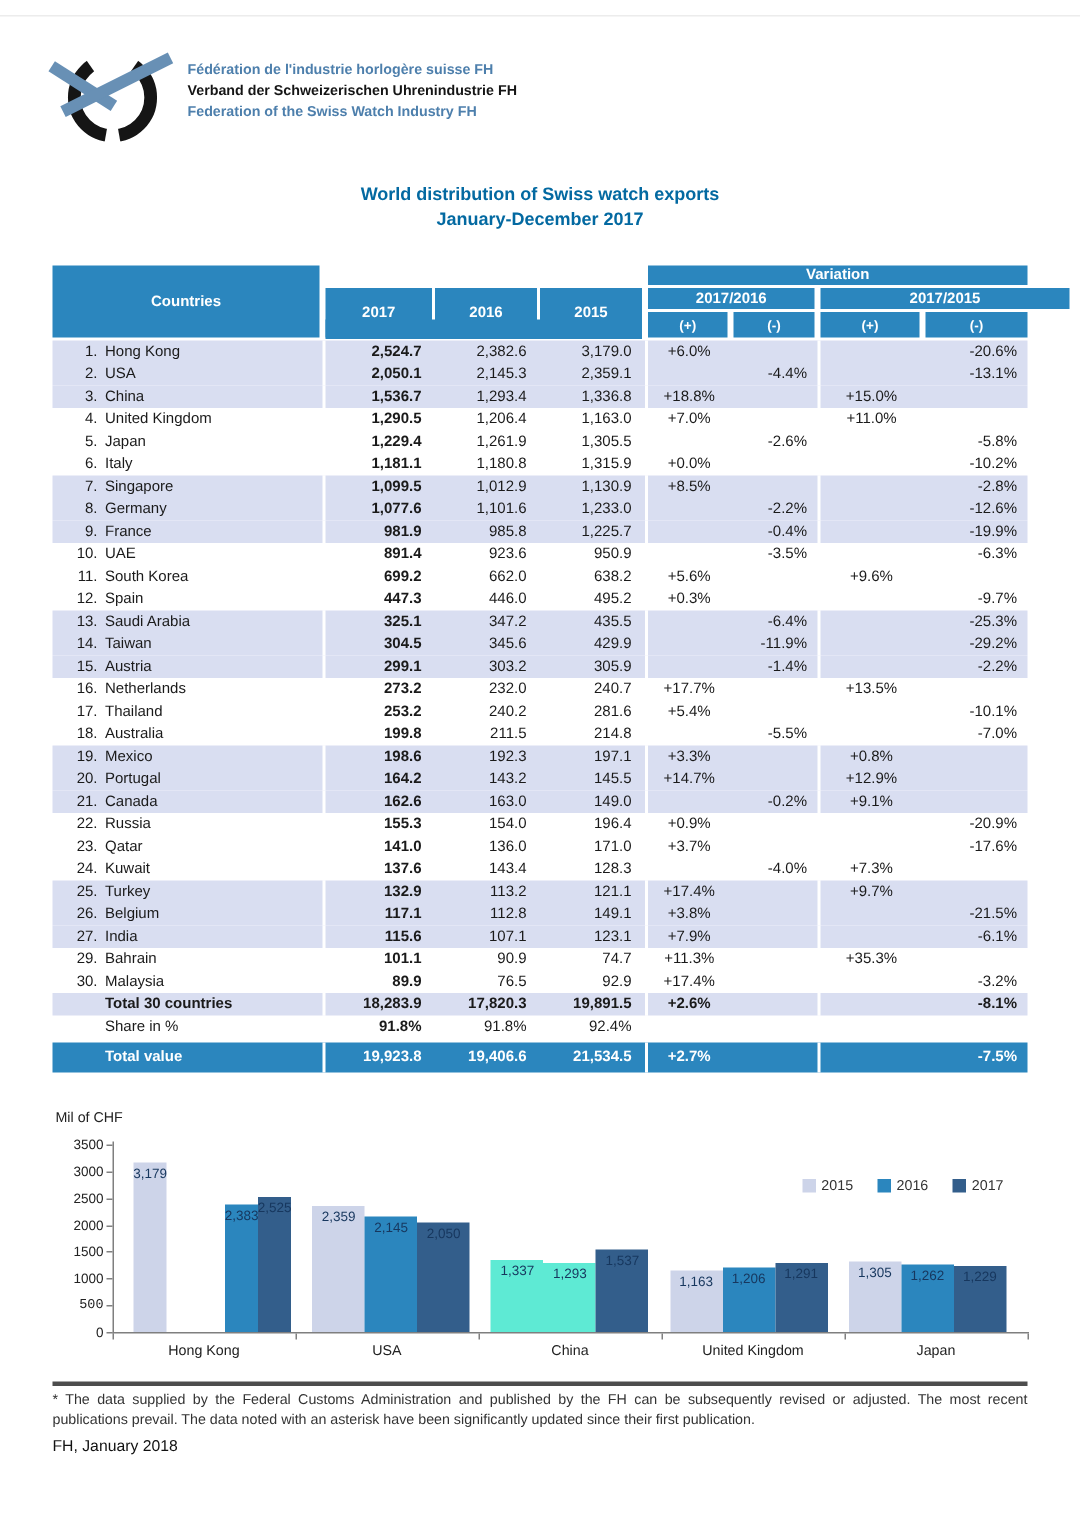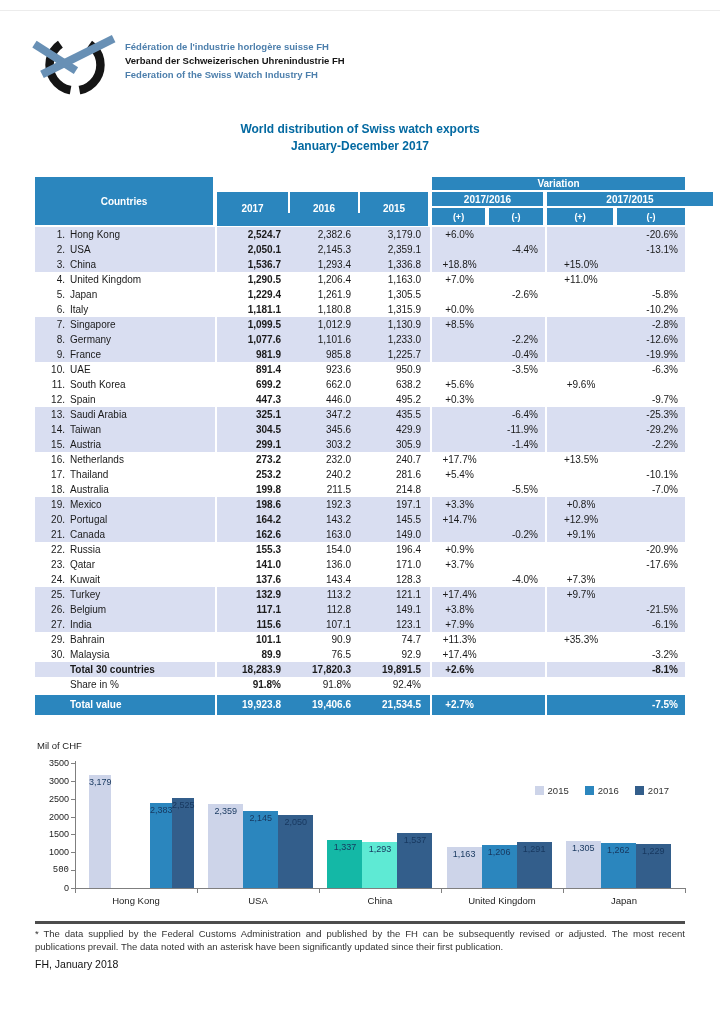--- a/index.html
+++ b/index.html
@@ -581,21 +581,21 @@
             <span class="blabel">2,359</span>
           </div>
           <div class="bar" style="height: 76.6px; background: rgb(43, 134, 190);">
             <span class="blabel">2,145</span>
           </div>
           <div class="bar" style="height: 73.2px; background: rgb(51, 94, 139);">
             <span class="blabel">2,050</span>
           </div>
         </div>
         <div class="bgroup">
-          <div class="bar" style="height: 47.8px; background: #14b8a6; margin-top: 12px;">
+          <div class="bar" style="height: 47.8px; background: #5eead4; margin-top: 12px;">
             <span class="blabel">1,337</span>
           </div>
           <div class="bar" style="height: 46.2px; background: #5eead4;">
             <span class="blabel">1,293</span>
           </div>
           <div class="bar" style="height: 54.9px; background: rgb(51, 94, 139); padding-left: 22px;">
             <span class="blabel">1,537</span>
           </div>
         </div>
         <div class="bgroup">

